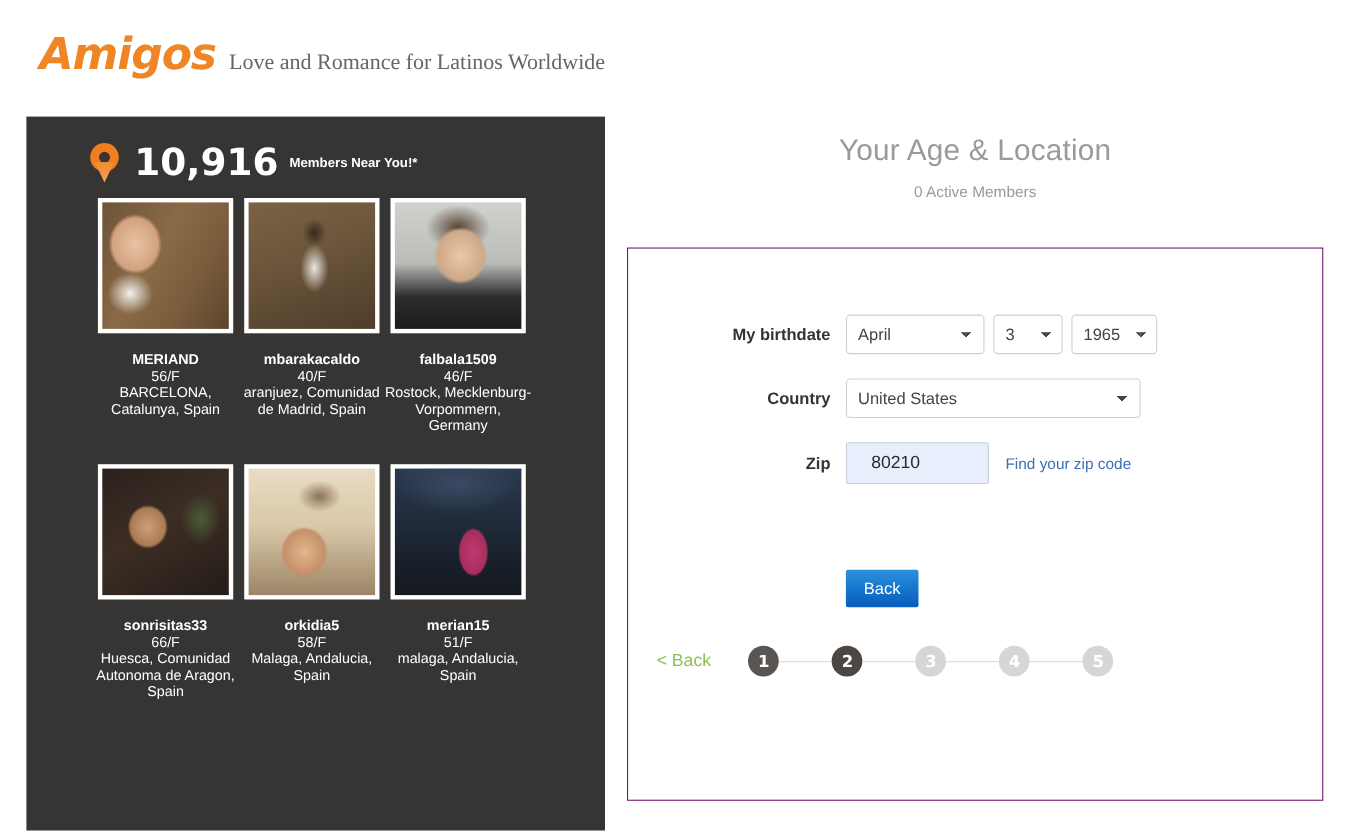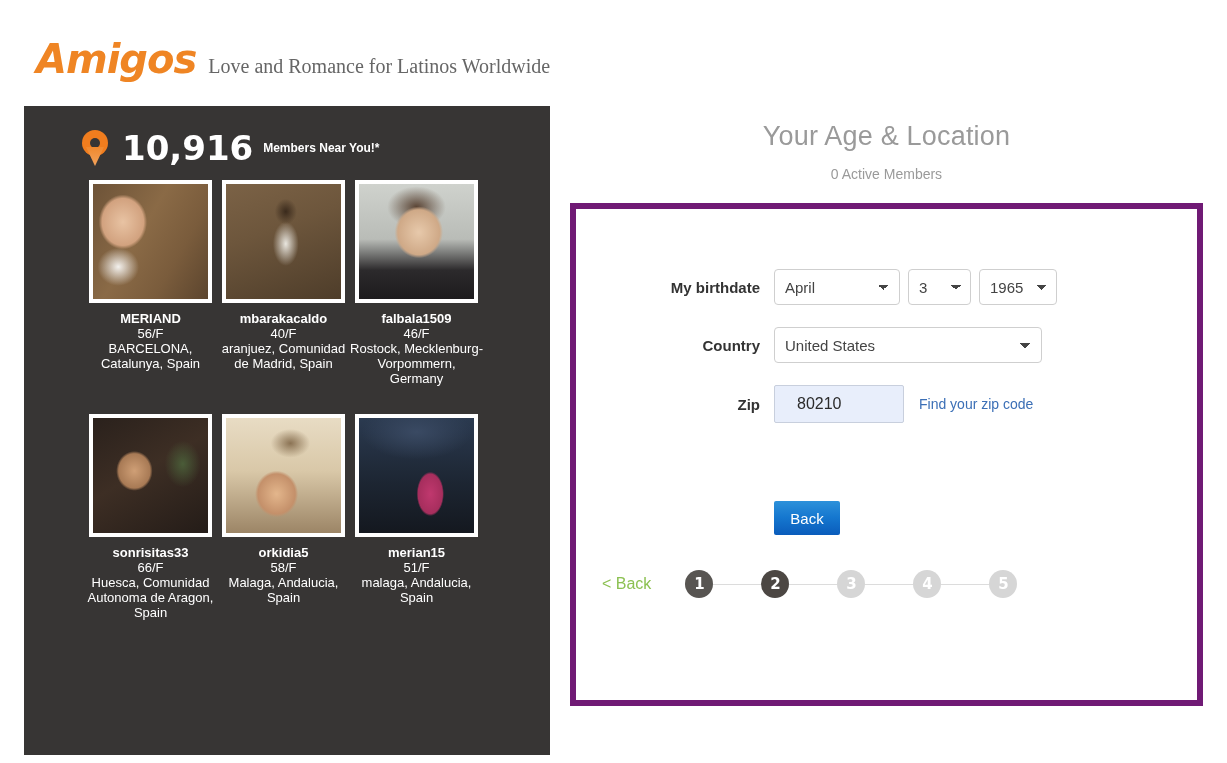--- a/index.html
+++ b/index.html
@@ -7,21 +7,21 @@
   body {
     width:1227px; height:763px;
     background:#ffffff;
     font-family:"Liberation Sans", sans-serif;
     color:#333;
     overflow:hidden;
     position:relative;
   }
 
   
-  .header { position:absolute; left:0; top:17px; width:1227px; height:100px; }
+  .header { position:absolute; left:0; top:8px; width:1227px; height:100px; }
   .logo-wrap { position:absolute; left:36px; top:22px; display:flex; align-items:baseline; }
   .logo {
     font-family:"DejaVu Sans", sans-serif;
     font-size:40px; font-weight:bold; font-style:italic;
     color:#ef8524; letter-spacing:-1px; line-height:1;
   }
   .tagline {
     font-size:20px; color:#666; margin-left:12px;
     font-family:Liberation Serif, serif;
   }
@@ -59,21 +59,21 @@
   .grid-row { display:flex; }
   .grid-row + .grid-row { margin-top:12px; }
   .member { width:133px; margin-right:0px; text-align:center; }
   .member + .member { margin-left:0px; }
   .thumb {
     width:123px; height:123px; background:#fff; padding:4px;
     margin:0 auto;
   }
   .thumb .pic { width:100%; height:100%; background-size:cover; }
   .mname {
-    margin-top:8px; font-size:13px; font-weight:bold; color:#fff;
+    margin-top:16px; font-size:13px; font-weight:bold; color:#fff;
     line-height:15px; word-wrap:break-word;
   }
   .mage { font-size:13px; color:#fff; line-height:15px; }
   .mloc { font-size:13px; color:#fff; line-height:15px; }
 
   
   .p1 { background:
       radial-gradient(ellipse 30% 34% at 26% 33%, #e8c3a3 0%, #d2a27f 60%, rgba(0,0,0,0) 70%),
       radial-gradient(ellipse 24% 22% at 22% 72%, #f3f1ee 0%, rgba(243,241,238,0) 75%),
       linear-gradient(120deg,#6d5338 0%,#8a6a46 42%,#7a5c3c 70%,#5c452e 100%); }
@@ -100,22 +100,22 @@
 
   
   .right { position:absolute; left:570px; top:106px; width:633px; }
   .panel-title {
     text-align:center; font-size:27px; color:#9a9a9a; font-weight:normal;
     margin:15px 0 0 0; letter-spacing:0.2px;
   }
   .panel-sub { text-align:center; font-size:14px; color:#9a9a9a; margin-top:14px; }
 
   .card {
-    position:absolute; left:0; top:97px; width:633px; height:503px;
-    background:#fff; border:6px solid #701a75;
+    position:absolute; left:0; top:119px; width:633px; height:503px;
+    background:#fff; border:1px solid #701a75;
   }
 
   .form { padding:60px 0 0 0; }
   .frow { display:flex; align-items:center; margin-bottom:22px; }
   .flabel {
     width:198px; text-align:right; padding-right:14px;
     font-size:15px; font-weight:bold; color:#333;
   }
   select.ctl {
     appearance:none; -webkit-appearance:none;

